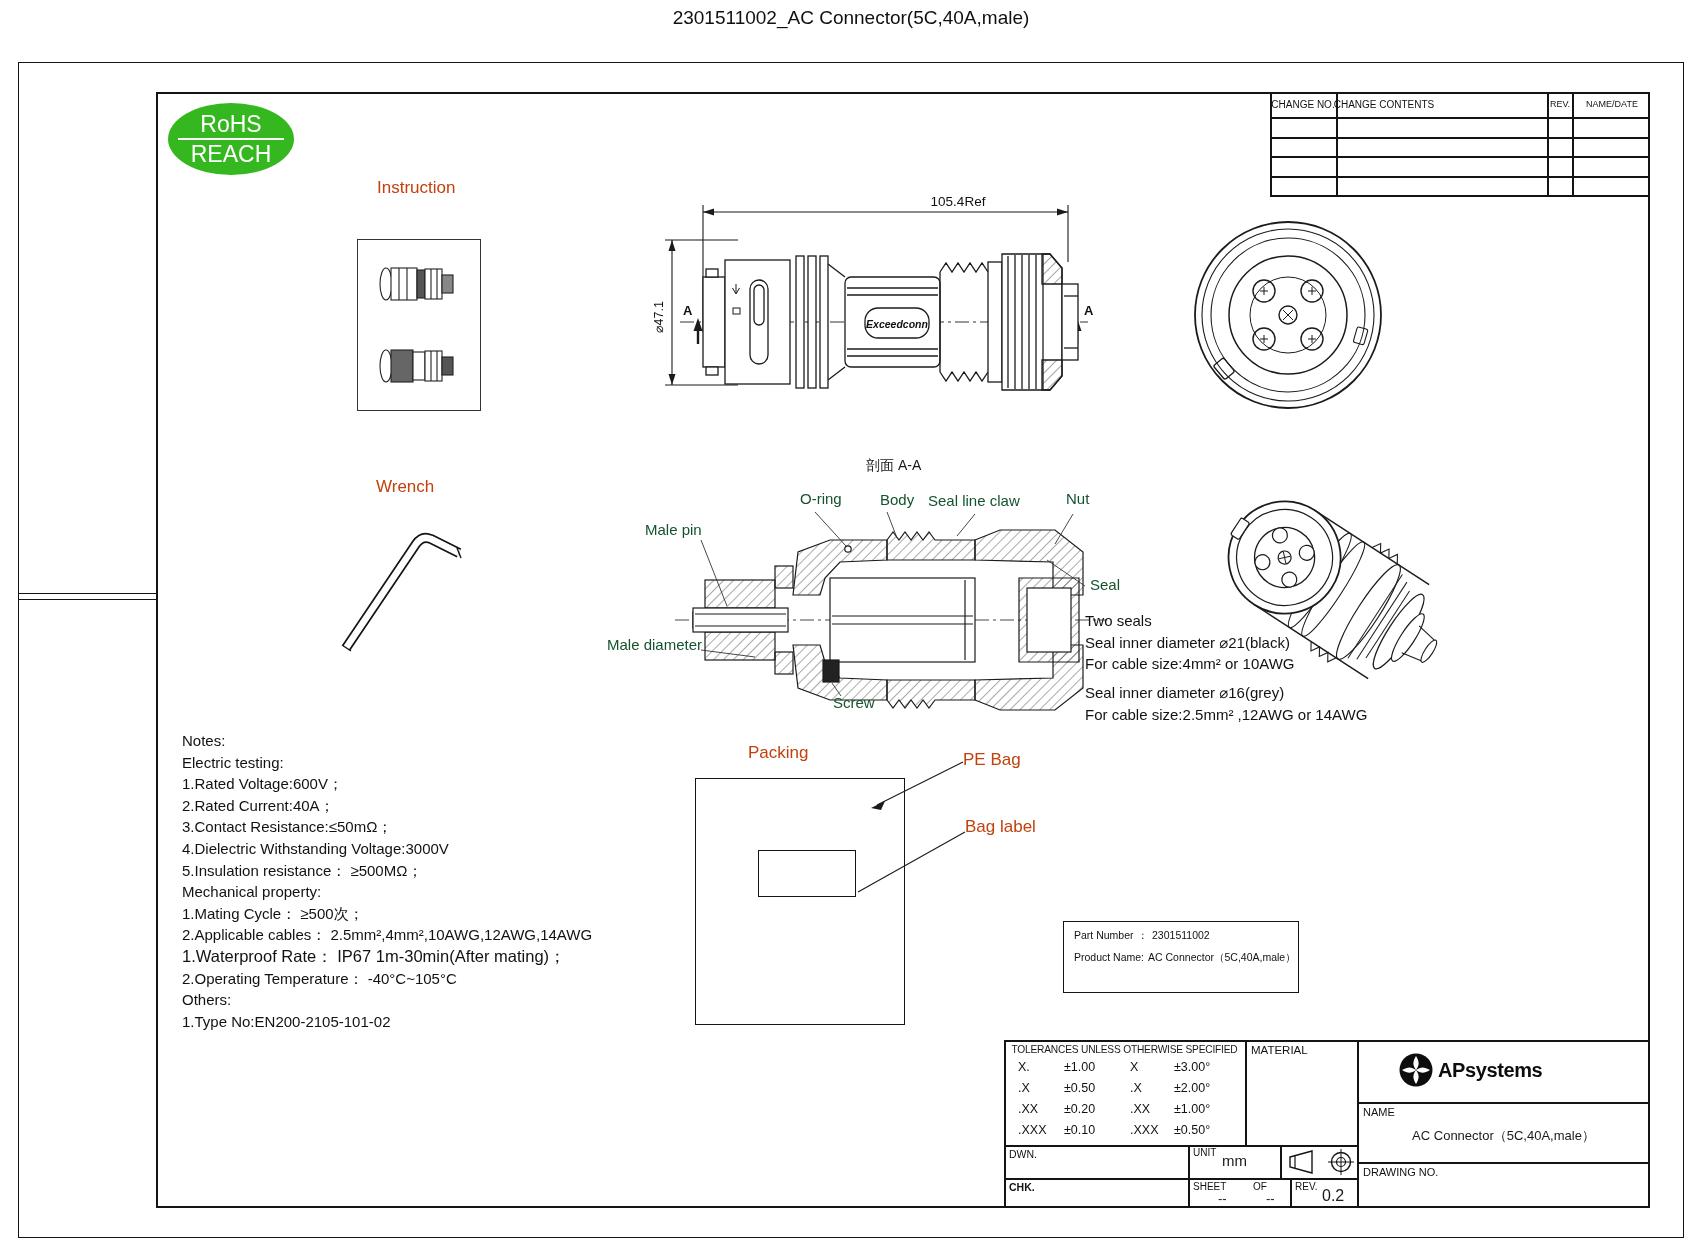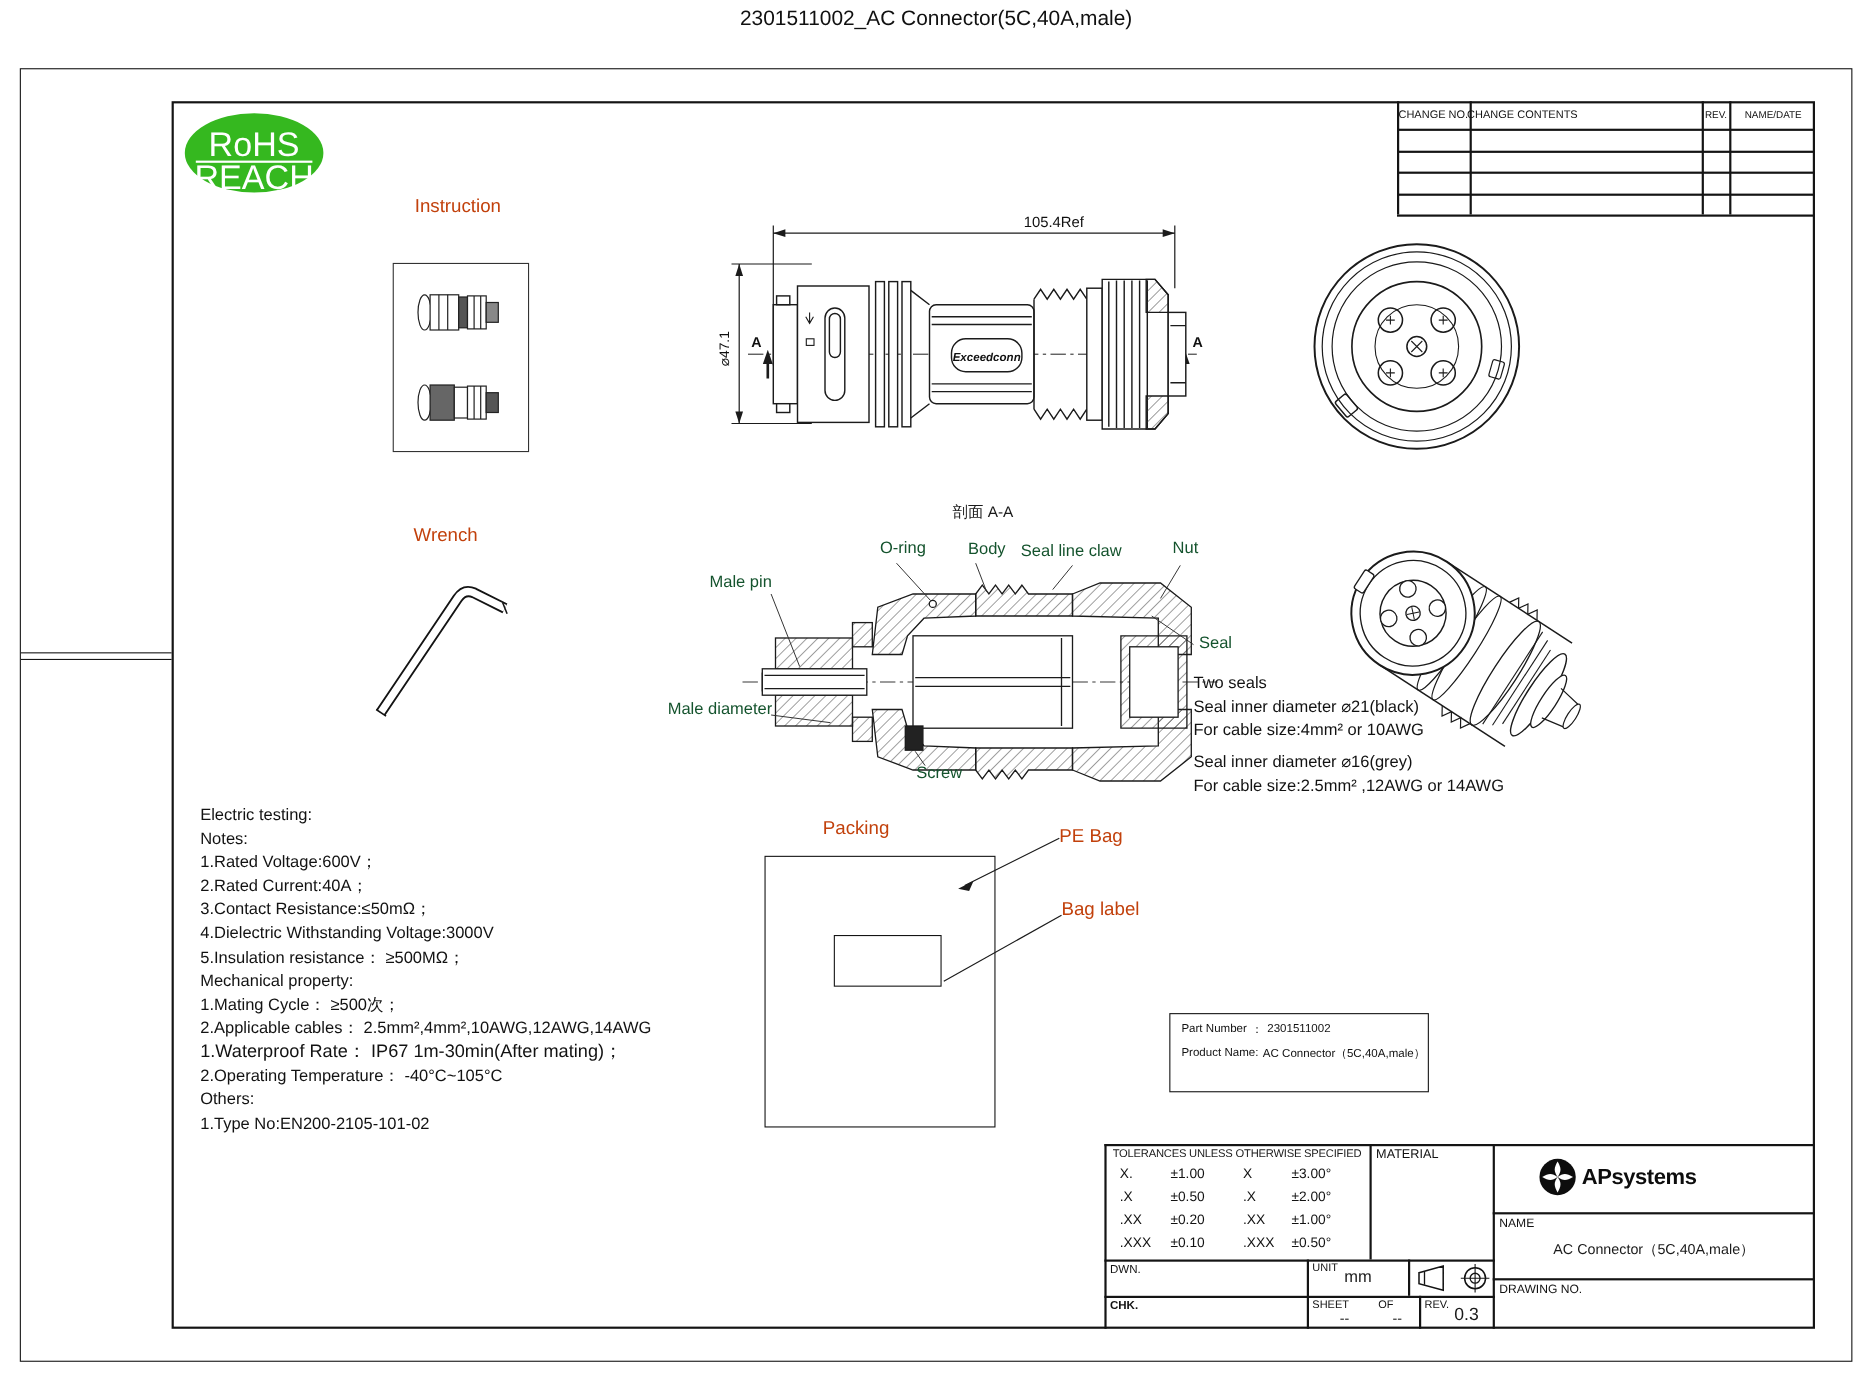--- a/index.html
+++ b/index.html
@@ -9,22 +9,22 @@
   .ln{position:absolute;background:#141414;}
   .title-top{width:100%;text-align:center;top:7px;font-size:19px;color:#101010;}
   .sec-title{font-size:17px;color:#c2410c;}
   .callout{font-size:15px;color:#14532d;white-space:nowrap;}
   .note-line{font-size:15px;line-height:21.6px;white-space:nowrap;color:#121212;}
   .note-line.lg{font-size:16.5px;}
   .seal-note{font-size:15px;line-height:21.5px;white-space:nowrap;color:#121212;}
   .small-lbl{font-size:10px;color:#121212;}
   .tb-lbl{font-size:10.5px;color:#121212;}
   .badge{left:168px;top:103px;width:126px;height:72px;border-radius:50%;
-         display:flex;flex-direction:column;align-items:center;justify-content:flex-end;
-         color:#fff;font-size:31px;line-height:26px;font-weight:500;}
+         display:flex;flex-direction:column;align-items:center;justify-content:center;
+         color:#fff;font-size:23px;line-height:26px;font-weight:500;}
   .badge .bar{width:84%;height:2px;background:#fff;margin:1px 0;}
   .chg-hdr{position:absolute;font-size:10px;color:#121212;text-align:center;transform:translateX(-50%);top:99px;white-space:nowrap;}
   .tol-grid{position:absolute;left:1004px;top:1056px;width:241px;
             display:grid;grid-template-columns:46px 66px 44px 70px;
             grid-auto-rows:21px;padding-left:14px;box-sizing:border-box;
             font-size:12.5px;color:#121212;align-items:center;}
   .baglbl{font-size:10.5px;color:#121212;white-space:nowrap;}
   svg text{font-family:"Liberation Sans",sans-serif;}
 </style>
 </head>
@@ -282,22 +282,22 @@
     <circle cx="34" cy="144" r="7.5" stroke-width="1.2"></circle>
     <circle cx="66" cy="144" r="7.5" stroke-width="1.2"></circle>
     <circle cx="50" cy="128" r="6.5" stroke-width="1.2"></circle>
     <line x1="46" y1="124" x2="54" y2="132" stroke-width="0.9"></line>
     <line x1="54" y1="124" x2="46" y2="132" stroke-width="0.9"></line>
     <rect x="-8" y="118" width="10" height="20" rx="2" stroke-width="1.2"></rect>
   </g>
 </svg>
 
 <div class="abs" style="left:182px;top:730px;">
+  <div class="note-line">Notes:</div>
   <div class="note-line">Electric testing:</div>
-  <div class="note-line">Notes:</div>
   <div class="note-line">1.Rated Voltage:600V；</div>
   <div class="note-line">2.Rated Current:40A；</div>
   <div class="note-line">3.Contact Resistance:≤50mΩ；</div>
   <div class="note-line">4.Dielectric Withstanding Voltage:3000V</div>
   <div class="note-line">5.Insulation resistance： ≥500MΩ；</div>
   <div class="note-line">Mechanical property:</div>
   <div class="note-line">1.Mating Cycle： ≥500次；</div>
   <div class="note-line">2.Applicable cables： 2.5mm²,4mm²,10AWG,12AWG,14AWG</div>
   <div class="note-line lg">1.Waterproof Rate： IP67 1m-30min(After mating)；</div>
   <div class="note-line">2.Operating Temperature： -40°C~105°C</div>
@@ -378,21 +378,21 @@
     <circle cx="15" cy="14" r="4.5" fill="none" stroke="#141414" stroke-width="1.2"></circle>
     <line x1="2" y1="14" x2="28" y2="14" stroke="#141414" stroke-width="1"></line>
     <line x1="15" y1="1" x2="15" y2="27" stroke="#141414" stroke-width="1"></line>
   </svg>
 
   <div class="abs small-lbl" style="left:1193px;top:1181px;">SHEET</div>
   <div class="abs small-lbl" style="left:1253px;top:1181px;">OF</div>
   <div class="abs" style="left:1218px;top:1191px;font-size:13px;">--</div>
   <div class="abs" style="left:1266px;top:1191px;font-size:13px;">--</div>
   <div class="abs small-lbl" style="left:1295px;top:1181px;">REV.</div>
-  <div class="abs" style="left:1322px;top:1187px;font-size:16px;">0.3</div>
+  <div class="abs" style="left:1322px;top:1187px;font-size:16px;">0.2</div>
 
   <svg class="abs" style="left:1398px;top:1052px;" width="36" height="36" viewBox="0 0 36 36">
     <circle cx="18" cy="18" r="16.5" fill="#0d0d0d"></circle>
     <g fill="#ffffff">
       <path d="M18,4 C21.5,10 21.5,13 18,18 C14.5,13 14.5,10 18,4 Z"></path>
       <path d="M32,18 C26,21.5 23,21.5 18,18 C23,14.5 26,14.5 32,18 Z"></path>
       <path d="M18,32 C14.5,26 14.5,23 18,18 C21.5,23 21.5,26 18,32 Z"></path>
       <path d="M4,18 C10,14.5 13,14.5 18,18 C13,21.5 10,21.5 4,18 Z"></path>
     </g>
   </svg>

